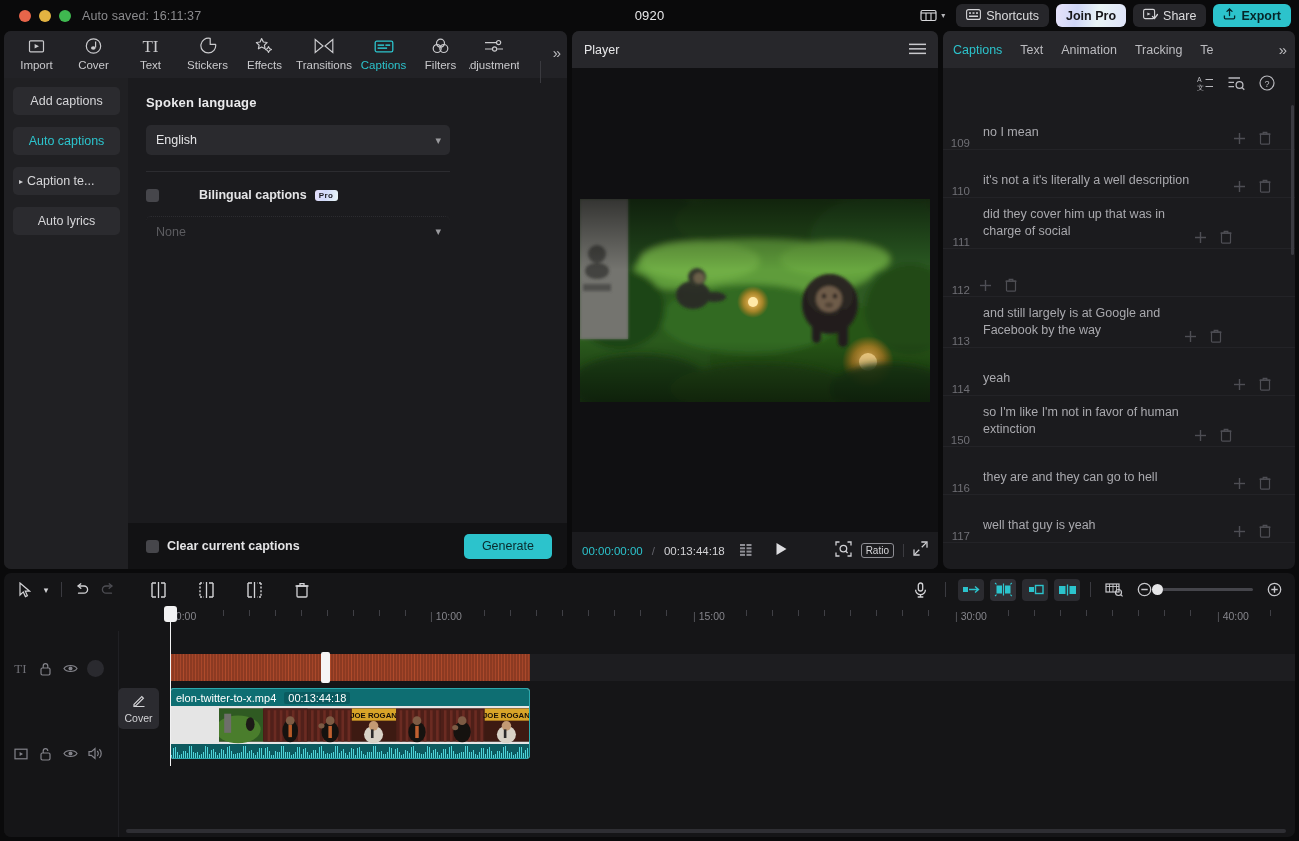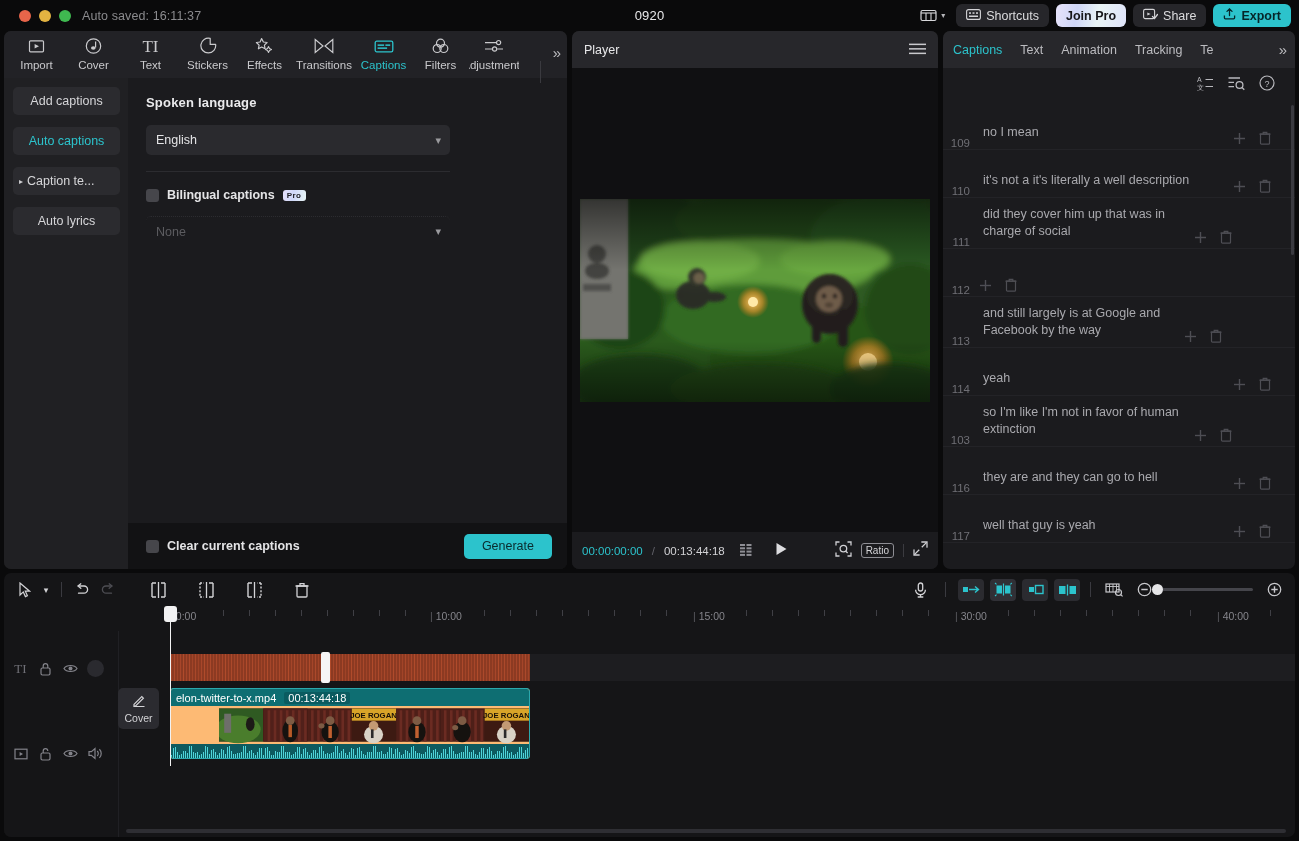--- a/index.html
+++ b/index.html
@@ -89,21 +89,21 @@
   .select {
     margin-top: 15px; height: 30px; border-radius: 5px; background: #2a2a2e;
     display: flex; align-items: center; padding: 0 10px; cursor: pointer;
     font-size: 12.5px; color: #e4e4e6; position: relative;
   }
   .select .cv { position: absolute; right: 9px; color: #9a9a9e; font-size: 11px; }
   .select.disabled { background: transparent; color: #5c5c60; border-top: 1px dotted #2c2c30; }
   .hr { margin-top: 16px; height: 1px; background: #2c2c30; }
   .checkrow { margin-top: 16px; display: flex; align-items: center; gap: 8px; }
   .cbox { width: 13px; height: 13px; border-radius: 3px; background: #46464b; cursor: pointer; }
-  .checkrow .txt { font-size: 12.5px; color: #e4e4e6; font-weight: bold; }
+  .checkrow .txt { font-size: 12.5px; color: #e4e4e6; font-weight: bold; margin-left: 32px; }
   .pro-badge {
     font-size: 8px; font-weight: bold; color: #1b1b20; border-radius: 3px; padding: 1px 4px;
     background: linear-gradient(100deg,#e5e0fb,#cfd8f8 45%,#e9f5f6);
     letter-spacing: .5px;
   }
   .edfoot {
     position: absolute; left: 0; bottom: 0; width: 439px; height: 46px;
     background: #121214; display: flex; align-items: center; padding: 0 15px 0 18px;
   }
   .edfoot .sp { flex: 1; }
@@ -227,21 +227,21 @@
     position: absolute; left: 51px; top: 23px; width: 360px; height: 27px;
     background: #8c3a22; overflow: hidden;
   }
   .capstripe { position: absolute; top: 0; width: 1px; height: 27px; background: #b04b2c; }
   .captrackbg {
     position: absolute; left: 51px; top: 23px; width: 1167px; height: 27px;
     background: #1d1d20;
   }
   .vidclip {
     position: absolute; left: 51px; top: 57px; width: 360px; height: 71px;
-    border: 1.5px solid #2aa8ad; border-radius: 3px; overflow: hidden; background: #fdba74;
+    border: 1.5px solid #2aa8ad; border-radius: 3px; overflow: hidden; background: #e5e5e5;
   }
   .vclabel {
     height: 17px; display: flex; align-items: center; gap: 8px; padding-left: 5px;
     font-size: 11px; color: #fff; background: #0e6e72;
   }
   .vclabel .dur { background: #0a5b60; padding: 0 4px; border-radius: 2px; }
   .vcthumbs { display: flex; height: 38px; margin-left: 48px; }
   .vcwave { height: 14px; background: #0d5a5f; position: relative; overflow: hidden; }
   .wbar { position: absolute; bottom: 0; width: 1px; background: #4fd4da; }
   .cover-btn {
@@ -723,21 +723,21 @@
           </span>
           <span class="act">
             <svg width="12" height="14" viewBox="0 0 12 14">
                 <path d="M1.5 3.2 h9 v9 a1 1 0 0 1 -1 1 h-7 a1 1 0 0 1 -1 -1 Z" fill="none" stroke="currentColor" stroke-width="1.2"></path>
                 <line x1="0.5" y1="3.2" x2="11.5" y2="3.2" stroke="currentColor" stroke-width="1.2"></line>
                 <path d="M4.2 3.2 V1.4 h3.6 V3.2" fill="none" stroke="currentColor" stroke-width="1.2"></path>
               </svg>
           </span>
         </div>
         <div class="caprow">
-          <span class="num">103</span>
+          <span class="num">150</span>
           <span class="txt" style="max-width:215px;">so I'm like I'm not in favor of human extinction</span>
           <span class="act">
             <svg width="13" height="13" viewBox="0 0 13 13">
                 <line x1="6.5" y1="1" x2="6.5" y2="12" stroke="currentColor" stroke-width="1.4"></line>
                 <line x1="1" y1="6.5" x2="12" y2="6.5" stroke="currentColor" stroke-width="1.4"></line>
               </svg>
           </span>
           <span class="act">
             <svg width="12" height="14" viewBox="0 0 12 14">
                 <path d="M1.5 3.2 h9 v9 a1 1 0 0 1 -1 1 h-7 a1 1 0 0 1 -1 -1 Z" fill="none" stroke="currentColor" stroke-width="1.2"></path>

